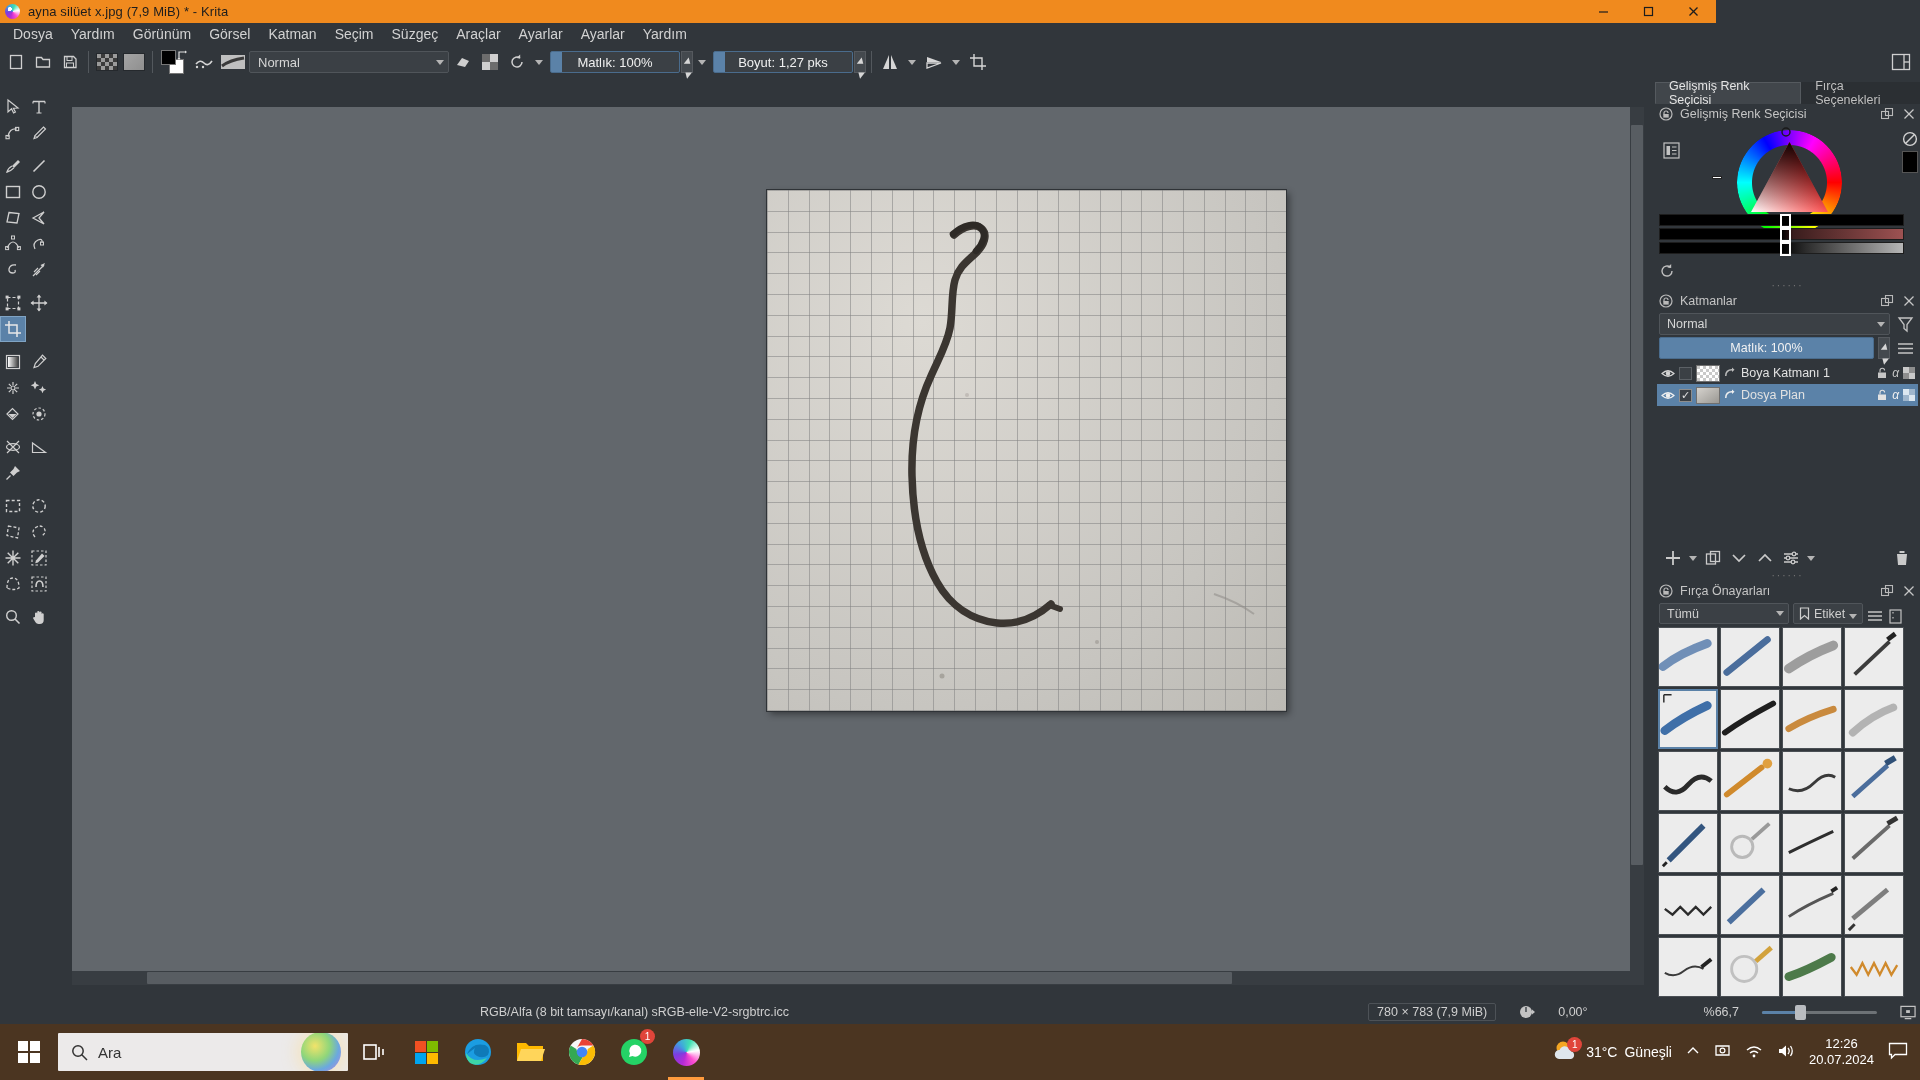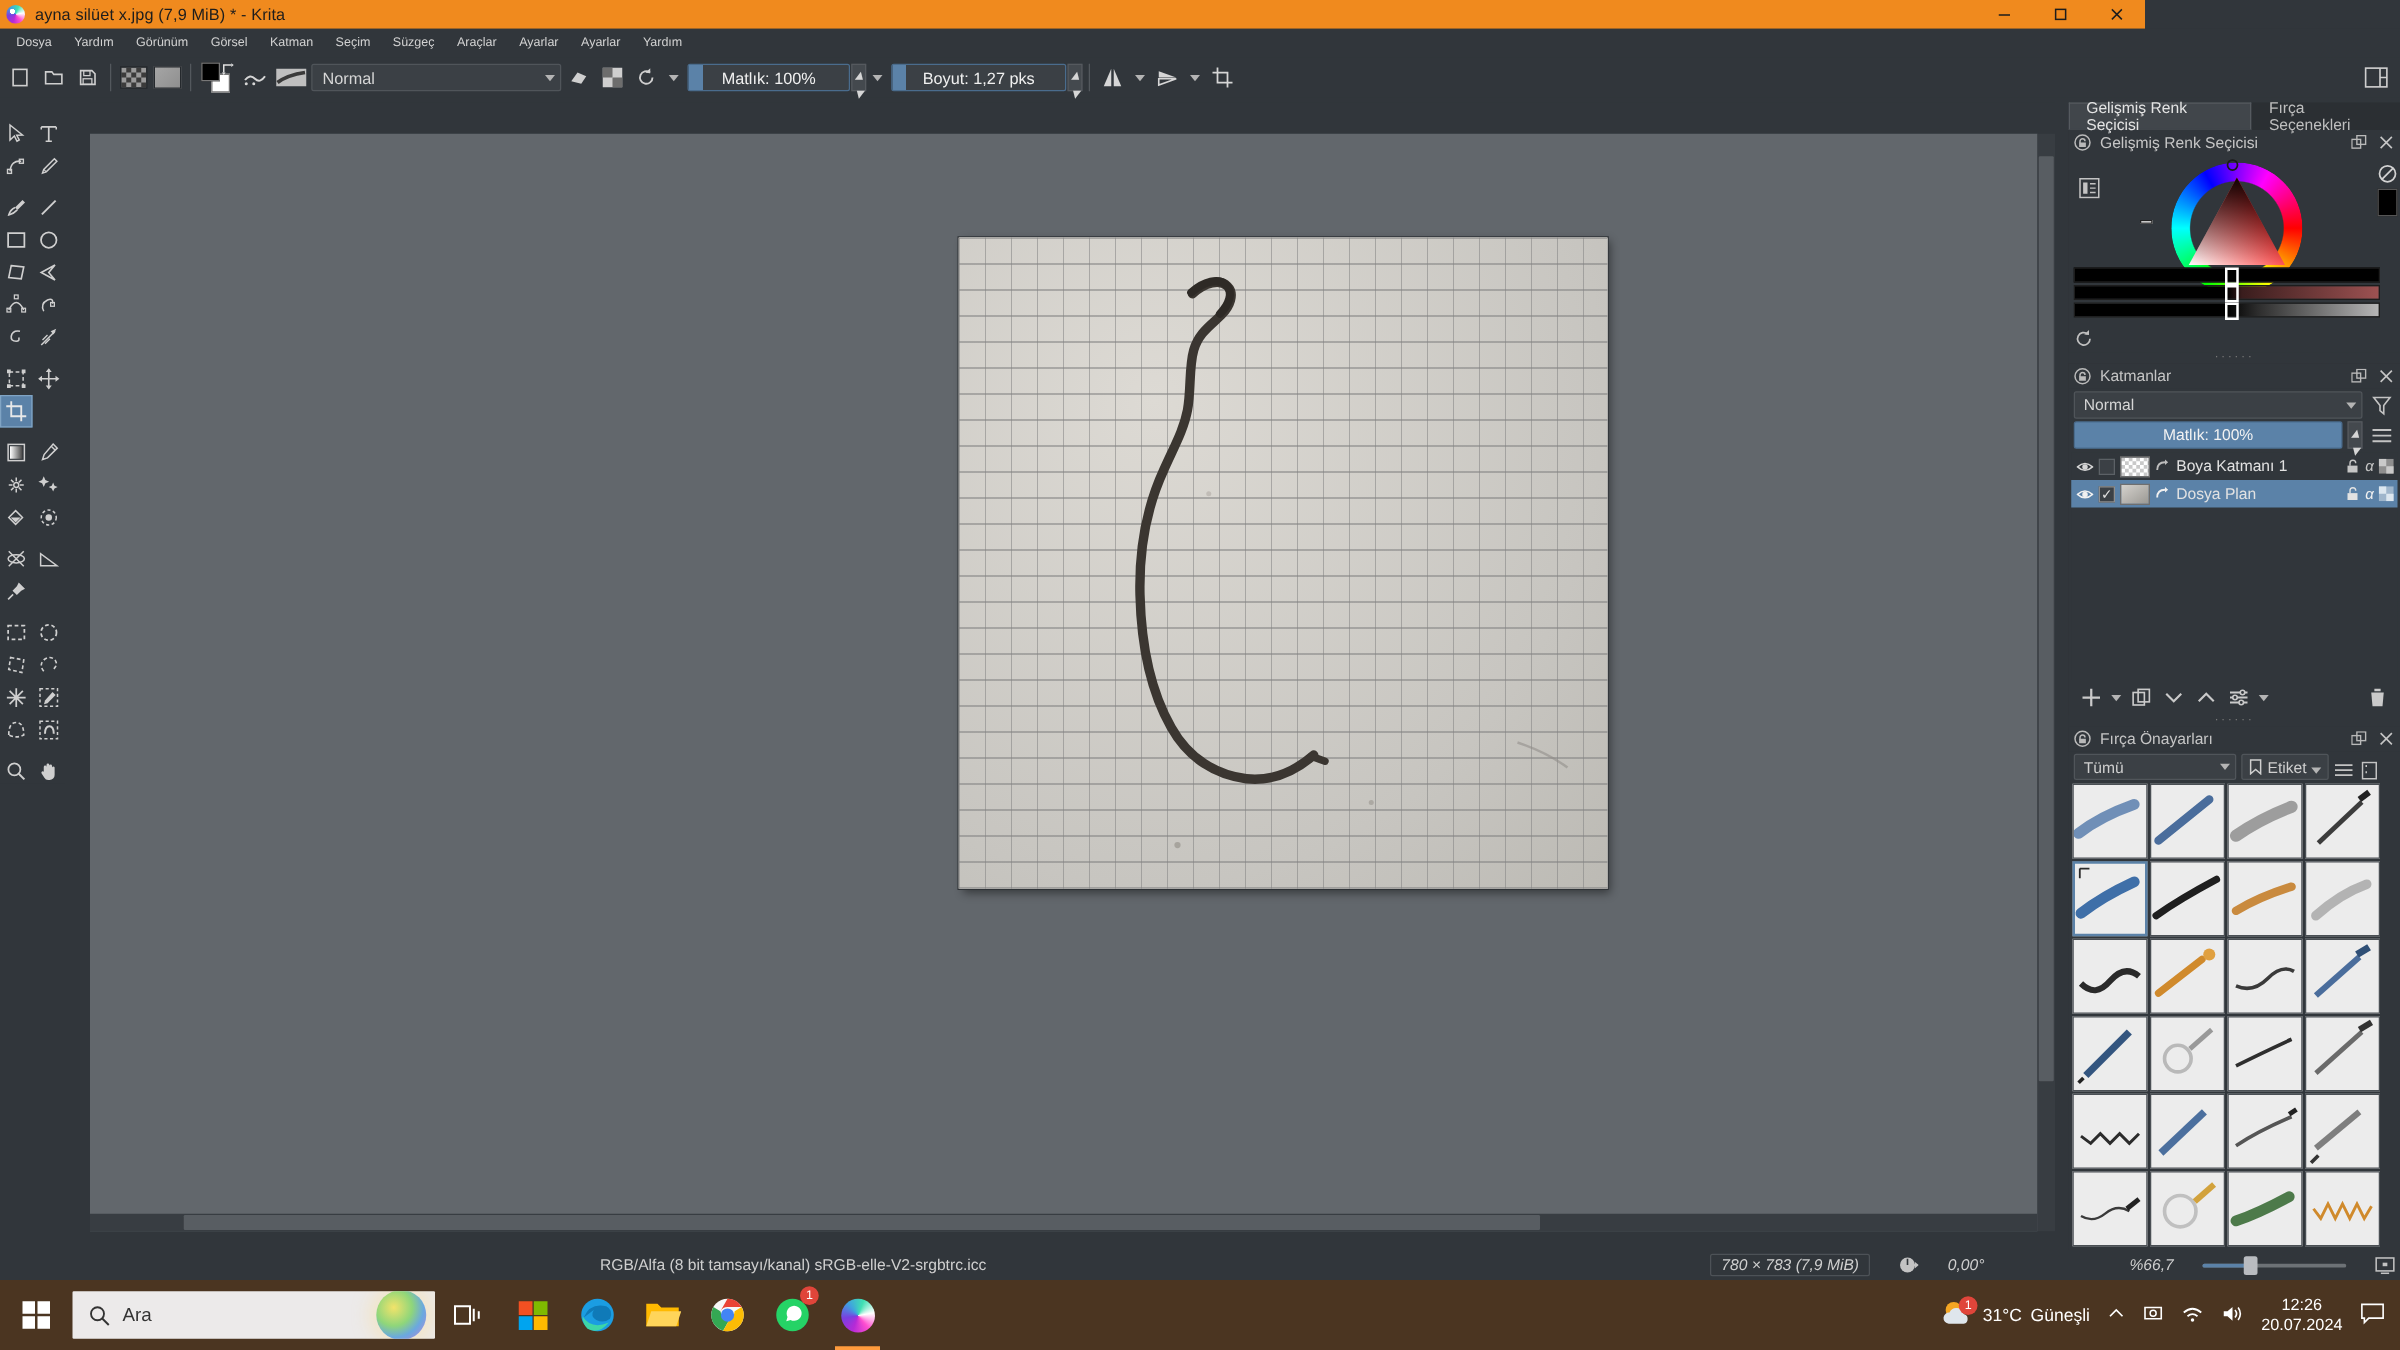--- a/index.html
+++ b/index.html
@@ -30,21 +30,21 @@
   .tb-buttons { margin-left:auto; display:flex; height:23px; }
   .tb-btn { width:45px; height:23px; display:flex; align-items:center; justify-content:center; color:#1d1d1d; }
   .tb-btn svg { display:block; }
 
   
   .menubar {
     position:absolute; left:0; top:23px; width:1920px; height:23px;
     background:#31363b; display:flex; align-items:center; padding-left:4px;
   }
   .menu-item {
-    padding:3px 9px; font-size:10px; color:#d2d2d2; cursor:default; line-height:15px;
+    padding:3px 9px; font-size:14px; color:#d2d2d2; cursor:default; line-height:15px;
   }
 
   
   .toolbar {
     position:absolute; left:0; top:46px; width:1920px; height:32px;
     background:#31363b; display:flex; align-items:center; padding-left:3px; gap:1px;
   }
   .tb-sep { width:1px; height:22px; background:#53585d; margin:0 4px; }
   .tbtn { width:26px; height:26px; display:flex; align-items:center; justify-content:center; border-radius:2px; }
   .tbtn svg { display:block; }
@@ -182,21 +182,21 @@
   .brush-foot { height:22px; display:flex; align-items:center; gap:4px; padding:0 4px; }
   .search-in { flex:1; height:20px; background:#3b4045; border:1px solid #50555a; border-radius:2px; font-size:12px; color:#9a9a9a; display:flex; align-items:center; padding-left:6px; }
   .tagfoot { font-size:12px; color:#cfcfcf; display:flex; align-items:center; gap:4px; }
 
   
   .statusbar {
     position:absolute; left:0; top:1000px; width:1920px; height:24px; background:#31363b;
     display:flex; align-items:center; font-size:12.5px; color:#cfcfcf;
   }
   .sb-center { position:absolute; left:480px; top:0; height:24px; display:flex; align-items:center; }
-  .sb-right { position:absolute; right:4px; top:0; height:24px; display:flex; align-items:center; gap:23px;font-style:italic; }
+  .sb-right { position:absolute; right:4px; top:0; height:24px; display:flex; align-items:center; gap:23px; }
   .sb-box { border:1px solid #4d5257; padding:1px 8px; border-radius:2px; }
   .zoom-slider { width:115px; height:14px; position:relative; display:flex; align-items:center; }
   .zoom-slider .trk { width:115px;height:3px;background:#6d7276; border-radius:2px;}
   .zoom-slider .fill { position:absolute; left:0; width:37px;height:3px;background:#5b82a8;border-radius:2px; }
   .zoom-slider .knob { position:absolute; left:33px; width:11px;height:15px;background:#b9bcc0;border-radius:2px; }
 
   
   .taskbar {
     position:absolute; left:0; top:1024px; width:1920px; height:56px;
     background:#4b3521; display:flex; align-items:center;

